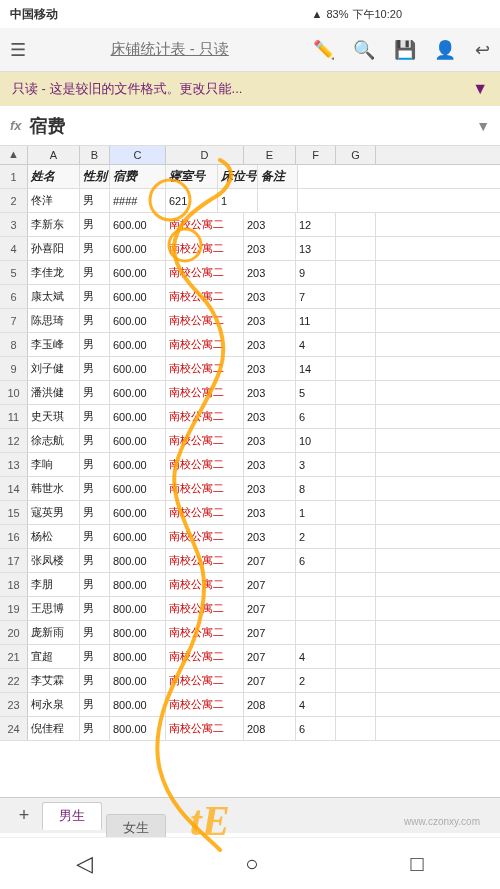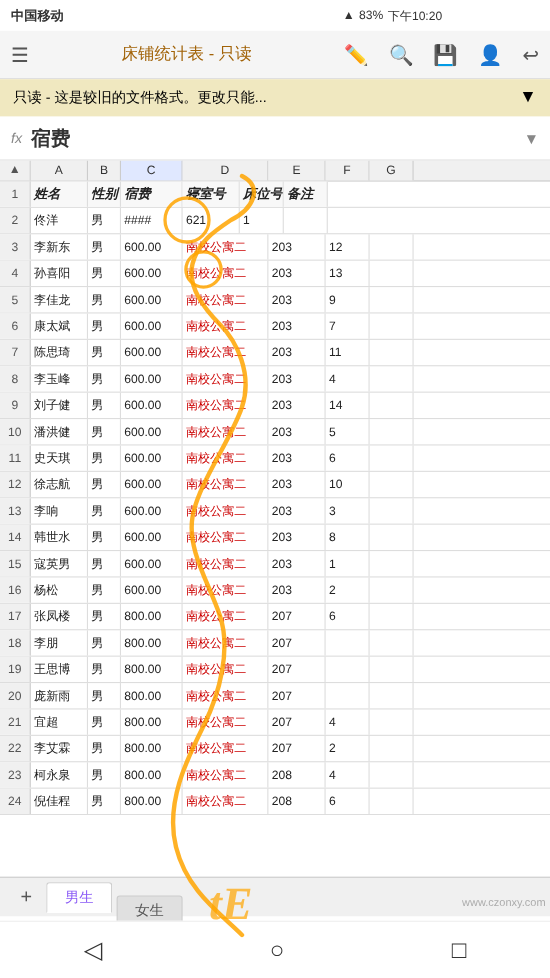--- a/index.html
+++ b/index.html
@@ -35,21 +35,22 @@
       display: flex;
       align-items: center;
       justify-content: space-between;
       padding: 0 10px;
       border-bottom: 1px solid #ddd;
     }
     #title-bar .title {
       flex: 1;
       text-align: center;
       font-size: 15px;
-      color: #a16207;
+      color: #737373;
+      text-decoration: underline;
     }
     .toolbar-icons {
       display: flex;
       align-items: center;
       gap: 18px;
     }
     .toolbar-icon {
       font-size: 18px;
       color: #555;
       cursor: pointer;
@@ -57,38 +58,39 @@
 
     
     #readonly-banner {
       width: 500px;
       background: #f0e8c0;
       padding: 8px 12px;
       display: flex;
       align-items: center;
       justify-content: space-between;
       font-size: 13px;
-      color: #000000;
+      color: #701a75;
     }
 
     
     #formula-bar {
       width: 500px;
       height: 40px;
       background: #fff;
       display: flex;
       align-items: center;
       padding: 0 10px;
       border-bottom: 1px solid #ddd;
       gap: 8px;
     }
     #formula-bar .fx-label {
       font-size: 13px;
       color: #888;
       font-style: italic;
+      font-weight: bold;
     }
     #formula-bar .formula-content {
       font-size: 18px;
       font-weight: bold;
       color: #333;
       flex: 1;
     }
     #formula-bar .formula-arrow {
       font-size: 14px;
       color: #888;
@@ -205,21 +207,21 @@
       display: flex;
       align-items: center;
       font-size: 13px;
       cursor: pointer;
       border-radius: 3px 3px 0 0;
       border: 1px solid #ccc;
     }
     .tab.active {
       background: #fff;
       border-bottom: 1px solid #fff;
-      color: #8b5cf6;
+      color: #701a75;
     }
     .tab.inactive {
       background: #e0e0e0;
       color: #555;
       margin-top: 24px;
     }
 
     
     #nav-bar {
       position: absolute;
@@ -236,21 +238,21 @@
     .nav-btn {
       font-size: 22px;
       color: #333;
       cursor: pointer;
     }
 
     
     #watermark {
       position: absolute;
       bottom: 60px;
-      right: 0;
+      right: 16px;
       font-size: 10px;
       color: rgba(0,0,0,0.3);
       padding: 2px 4px;
     }
 
     
     #annotation-overlay {
       position: absolute;
       top: 0;
       left: 0;

